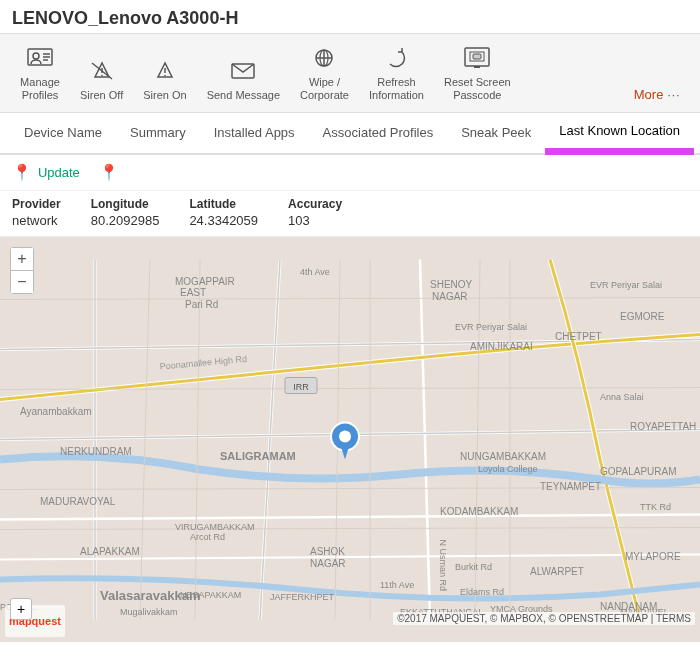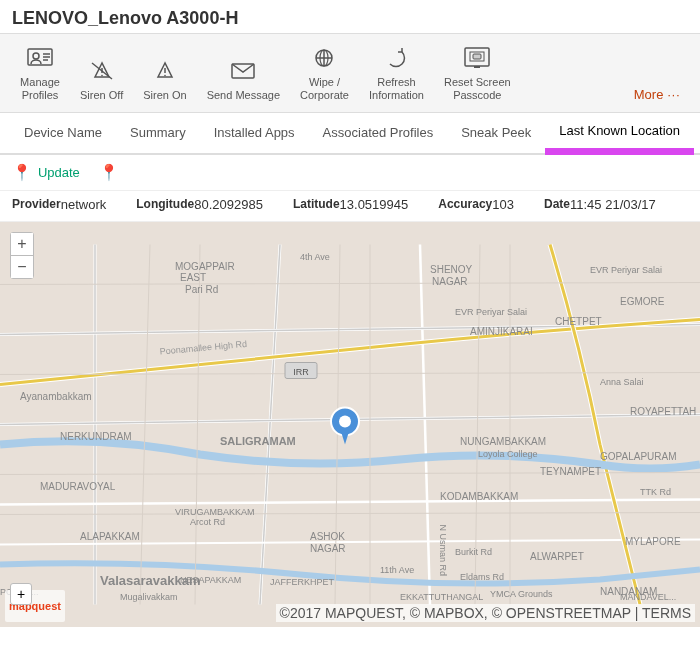--- a/index.html
+++ b/index.html
@@ -111,21 +111,21 @@
       font-size: 16px;
     }
 
     
     .location-data {
       display: flex;
       padding: 6px 12px 8px 12px;
       gap: 30px;
       border-bottom: 1px solid #eee;
     }
-    .loc-col { display: flex; flex-direction: row; justify-content: center; }
+    .loc-col { display: flex; flex-direction: column; justify-content: center; }
     .loc-header { font-size: 12px; font-weight: bold; color: #333; margin-bottom: 2px; }
     .loc-value { font-size: 13px; color: #333; }
 
     
     .map-container {
       position: relative;
       flex: 1;
       height: calc(666px - 54px - 68px - 46px - 41px - 52px);
       background: #e8e0d8;
       overflow: hidden;
@@ -169,23 +169,23 @@
       left: 5px;
       font-size: 10px;
       color: #333;
       background: rgba(255,255,255,0.7);
       padding: 10px 4px;
       border-radius: 2px;
       text-align: center;
     }
     .map-attribution {
       position: absolute;
-      bottom: 5px;
+      bottom: 17px;
       right: 5px;
-      font-size: 14px;
+      font-size: 10px;
       color: #555;
       background: rgba(255,255,255,0.7);
       padding: 1px 4px;
     }
   </style>
 </head>
 <body>
 
 <div class="device-header">
   <div class="device-title">LENOVO_Lenovo A3000-H</div>
@@ -305,29 +305,25 @@
   <div class="loc-col">
     <div class="loc-header">Provider</div>
     <div class="loc-value">network</div>
   </div>
   <div class="loc-col">
     <div class="loc-header">Longitude</div>
     <div class="loc-value">80.2092985</div>
   </div>
   <div class="loc-col">
     <div class="loc-header">Latitude</div>
-    <div class="loc-value">13.0519945</div>
+    <div class="loc-value">24.3342059</div>
   </div>
   <div class="loc-col">
     <div class="loc-header">Accuracy</div>
     <div class="loc-value">103</div>
-  </div>
-  <div class="loc-col">
-    <div class="loc-header">Date</div>
-    <div class="loc-value">11:45 21/03/17</div>
   </div>
 </div>
 
 <div class="map-container">
   <svg class="map-svg" viewBox="0 0 700 360" xmlns="http://www.w3.org/2000/svg">
 
     <rect width="700" height="360" fill="#e8e0d8"></rect>
 
     <line x1="95" y1="0" x2="95" y2="360" stroke="#fff" stroke-width="3"></line>
     <line x1="95" y1="0" x2="95" y2="360" stroke="#ccc" stroke-width="1.5"></line>

